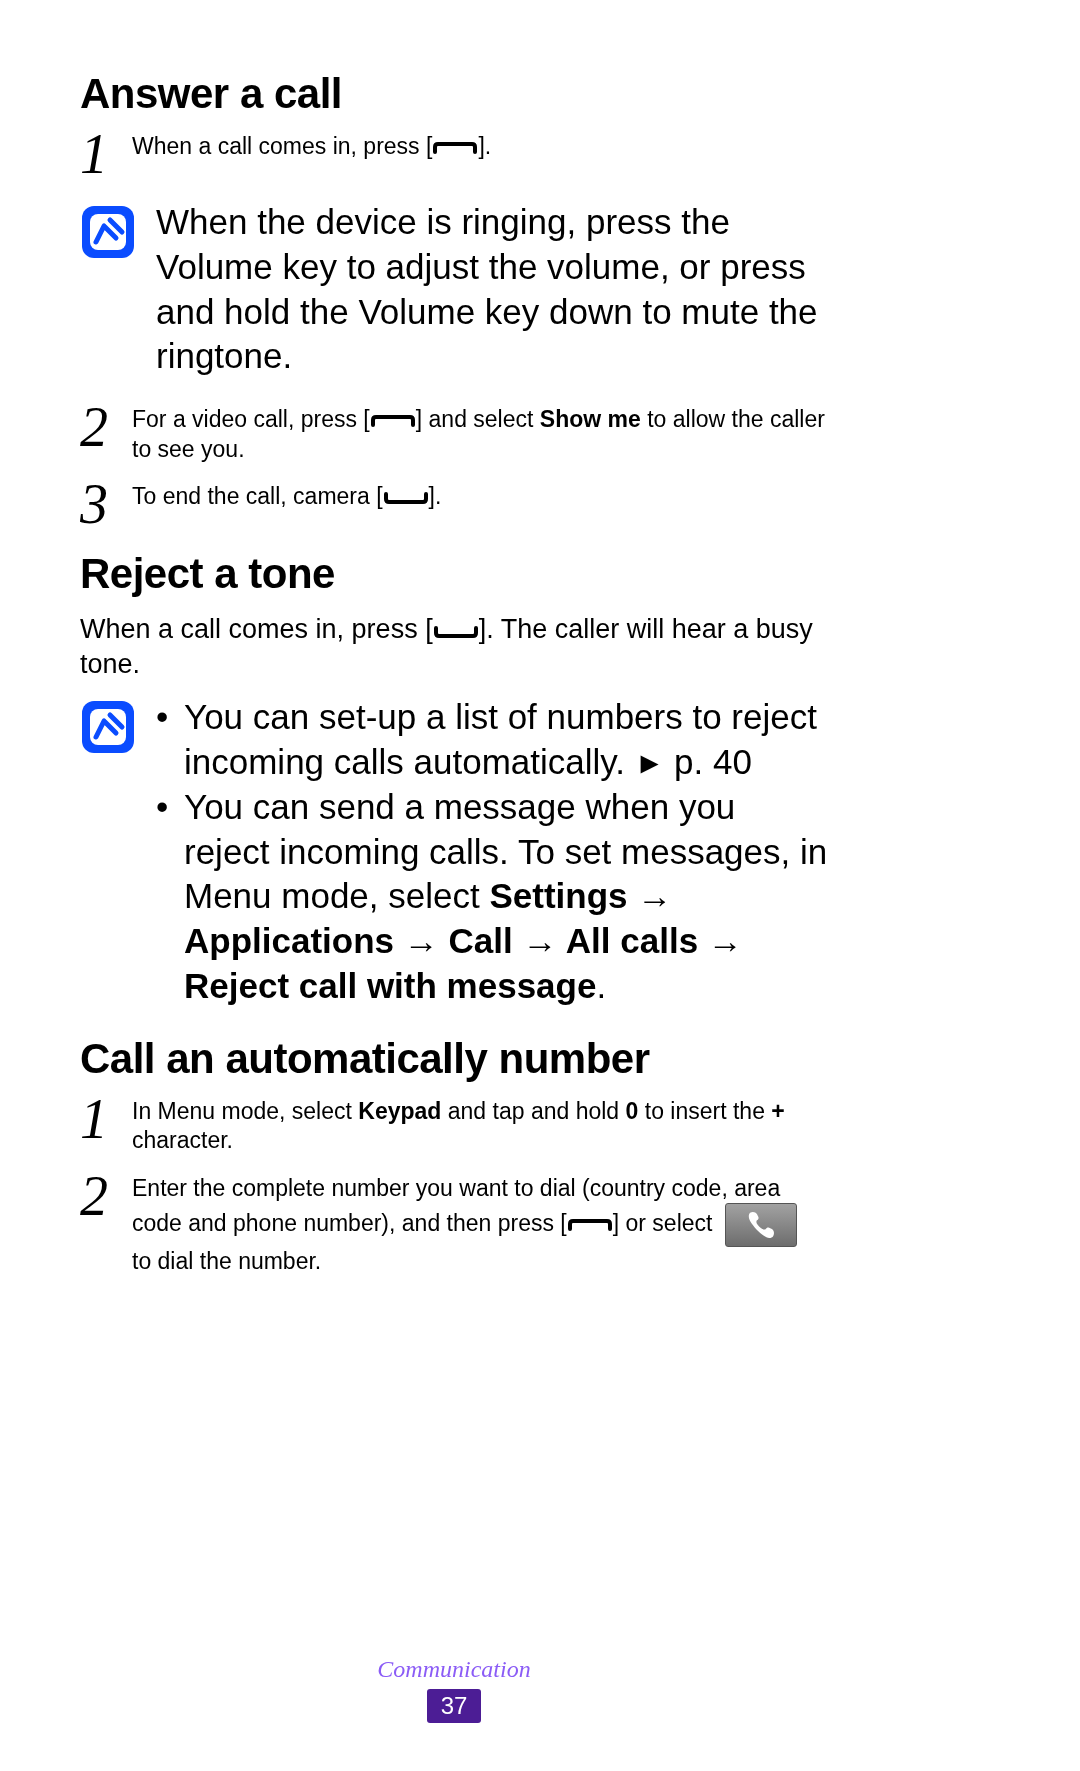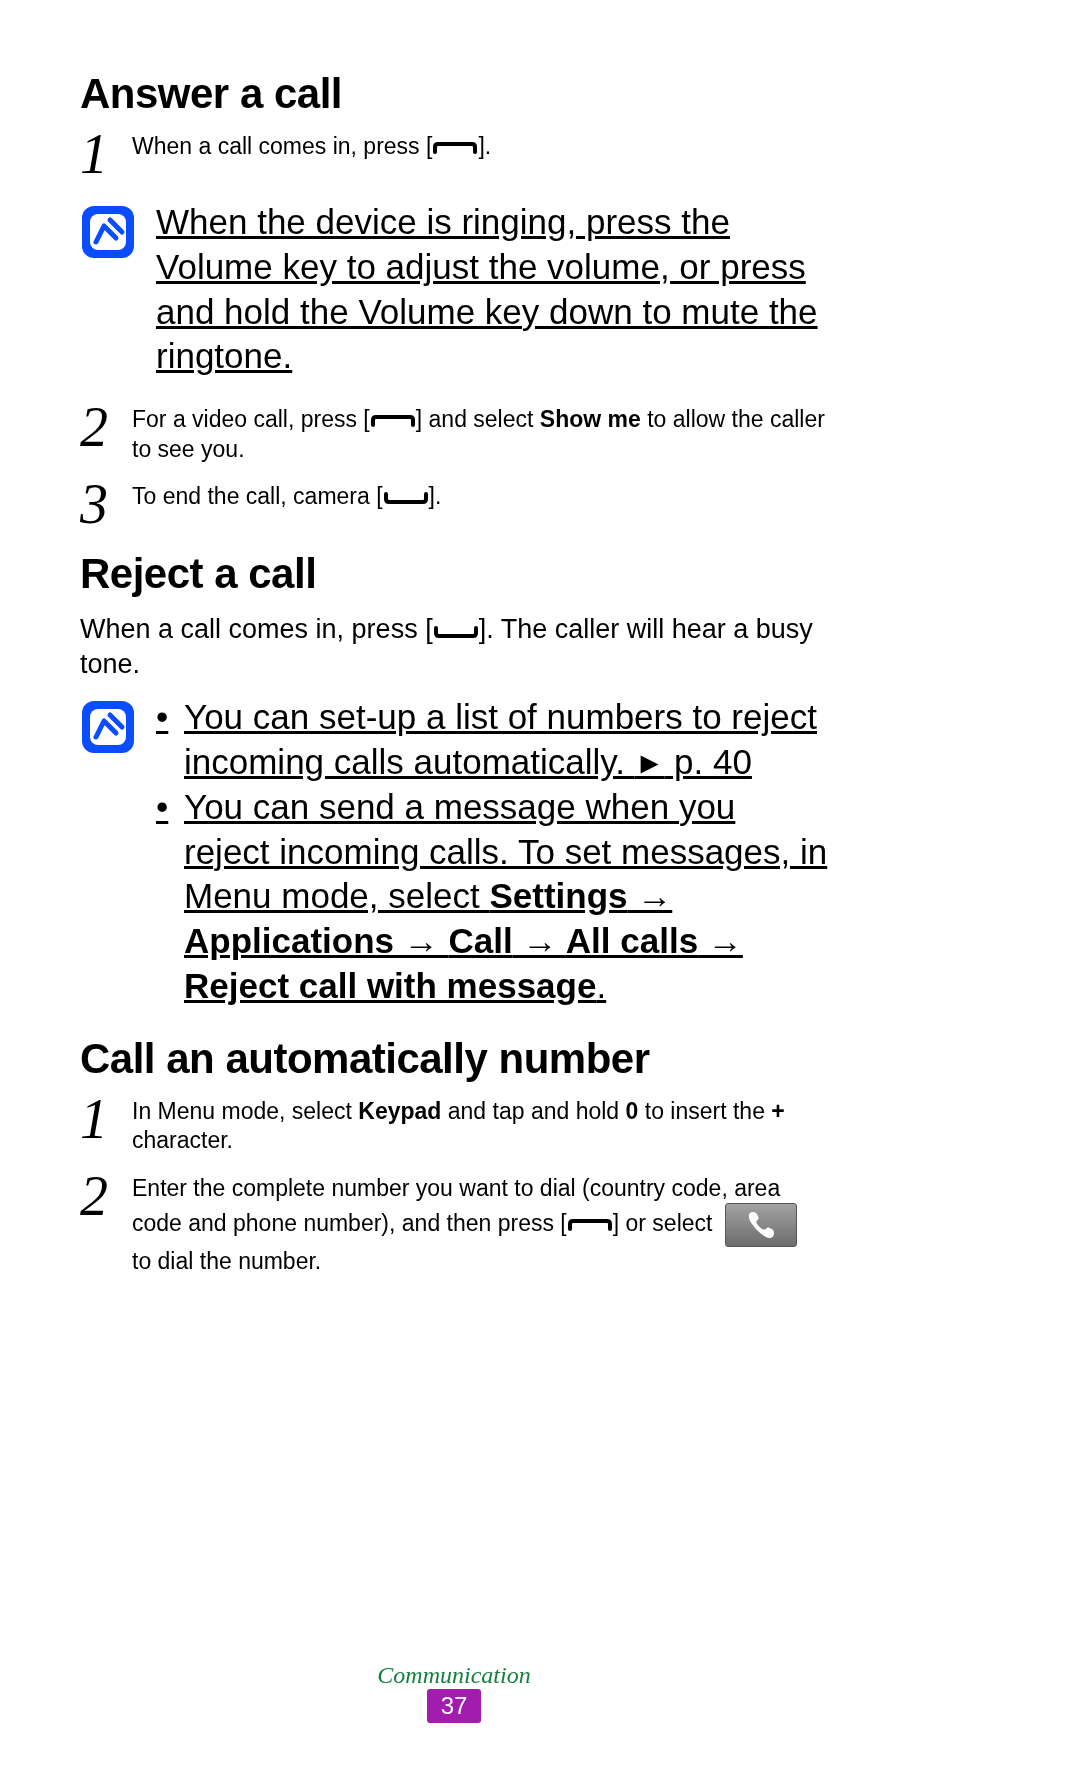--- a/index.html
+++ b/index.html
@@ -12,39 +12,39 @@
   .step { display: flex; align-items: flex-start; margin-bottom: 18px; }
   .step-num { font-size: 56px; font-style: italic; font-family: Georgia, "Times New Roman", serif; font-weight: 400; width: 52px; flex: 0 0 52px; line-height: 1; color: #000; text-align: left; margin-top: -6px; }
   .step-body { font-size: 23px; line-height: 1.28; flex: 1; }
   .step-body .line { display: block; }
 
   .inline-key { display: inline-block; vertical-align: -4px; }
   .inline-key svg { display: block; }
 
   .note { display: flex; align-items: flex-start; margin: 14px 0 26px 0; }
   .note-icon { width: 56px; height: 56px; flex: 0 0 56px; margin-right: 20px; margin-top: 4px; }
-  .note-body { font-size: 35px; line-height: 1.28; flex: 1; text-decoration: underline; }
+  .note-body { font-size: 35px; line-height: 1.28; flex: 1; }
 
   .bullet-row { display: flex; align-items: flex-start; }
   .bullet-dot { width: 28px; flex: 0 0 28px; font-size: 35px; line-height: 1.28; }
   .bullet-text { flex: 1; font-size: 35px; line-height: 1.28; }
 
   .body-para { font-size: 27px; line-height: 1.28; margin-bottom: 8px; }
   .plus { font-weight: 700; }
 
   .bold { font-weight: 700; }
 
   .arrow-sep { display: inline; }
 
   .dial-btn { display: inline-block; vertical-align: middle; width: 72px; height: 44px; background: linear-gradient(#a2a2a2, #6d6d6d); border: 1px solid #555; border-radius: 3px; position: relative; margin: 0 6px; }
   .dial-btn svg { position: absolute; left: 50%; top: 50%; transform: translate(-50%, -50%); }
 
   .footer { position: absolute; left: 0; right: 0; bottom: 48px; text-align: center; }
-  .footer-label { font-style: italic; font-size: 24px; color: #15803d; font-family: Georgia, "Times New Roman", serif; }
-  .page-badge { display: inline-block; background: #a21caf; color: #fff; font-size: 24px; padding: 3px 14px; border-radius: 3px; font-family: Arial, sans-serif; }
+  .footer-label { font-style: italic; font-size: 24px; color: #8b5cf6; font-family: Georgia, "Times New Roman", serif; margin-bottom: 6px; }
+  .page-badge { display: inline-block; background: #4c1d95; color: #fff; font-size: 24px; padding: 3px 14px; border-radius: 3px; font-family: Arial, sans-serif; }
 
   .tri { font-size: 30px; vertical-align: 1px; }
 </style>
 </head>
 <body>
 
 <svg width="0" height="0" style="position:absolute">
   <defs>
     <g id="send-key">
       <path d="M3 14 L3 9 Q3 6 6 6 L40 6 Q43 6 43 9 L43 14" fill="none" stroke="#000" stroke-width="4" stroke-linecap="round" stroke-linejoin="round"></path>
@@ -97,21 +97,21 @@
 
     <div class="step">
       <div class="step-num">3</div>
       <div class="step-body">
         <span>To end the call, camera [</span><span class="inline-key"><svg width="46" height="20">
               <use href="#end-key"></use>
             </svg></span><span>].</span>
       </div>
     </div>
 
-    <div class="section-title">Reject a call</div>
+    <div class="section-title">Reject a tone</div>
     <div class="body-para">
       <span>When a call comes in, press [</span><span class="inline-key"><svg width="46" height="20">
             <use href="#end-key"></use>
           </svg></span><span>]. The caller will hear a busy tone.</span>
     </div>
 
     <div class="note">
       <div class="note-icon"><svg width="56" height="56">
             <use href="#note-glyph"></use>
           </svg></div>

